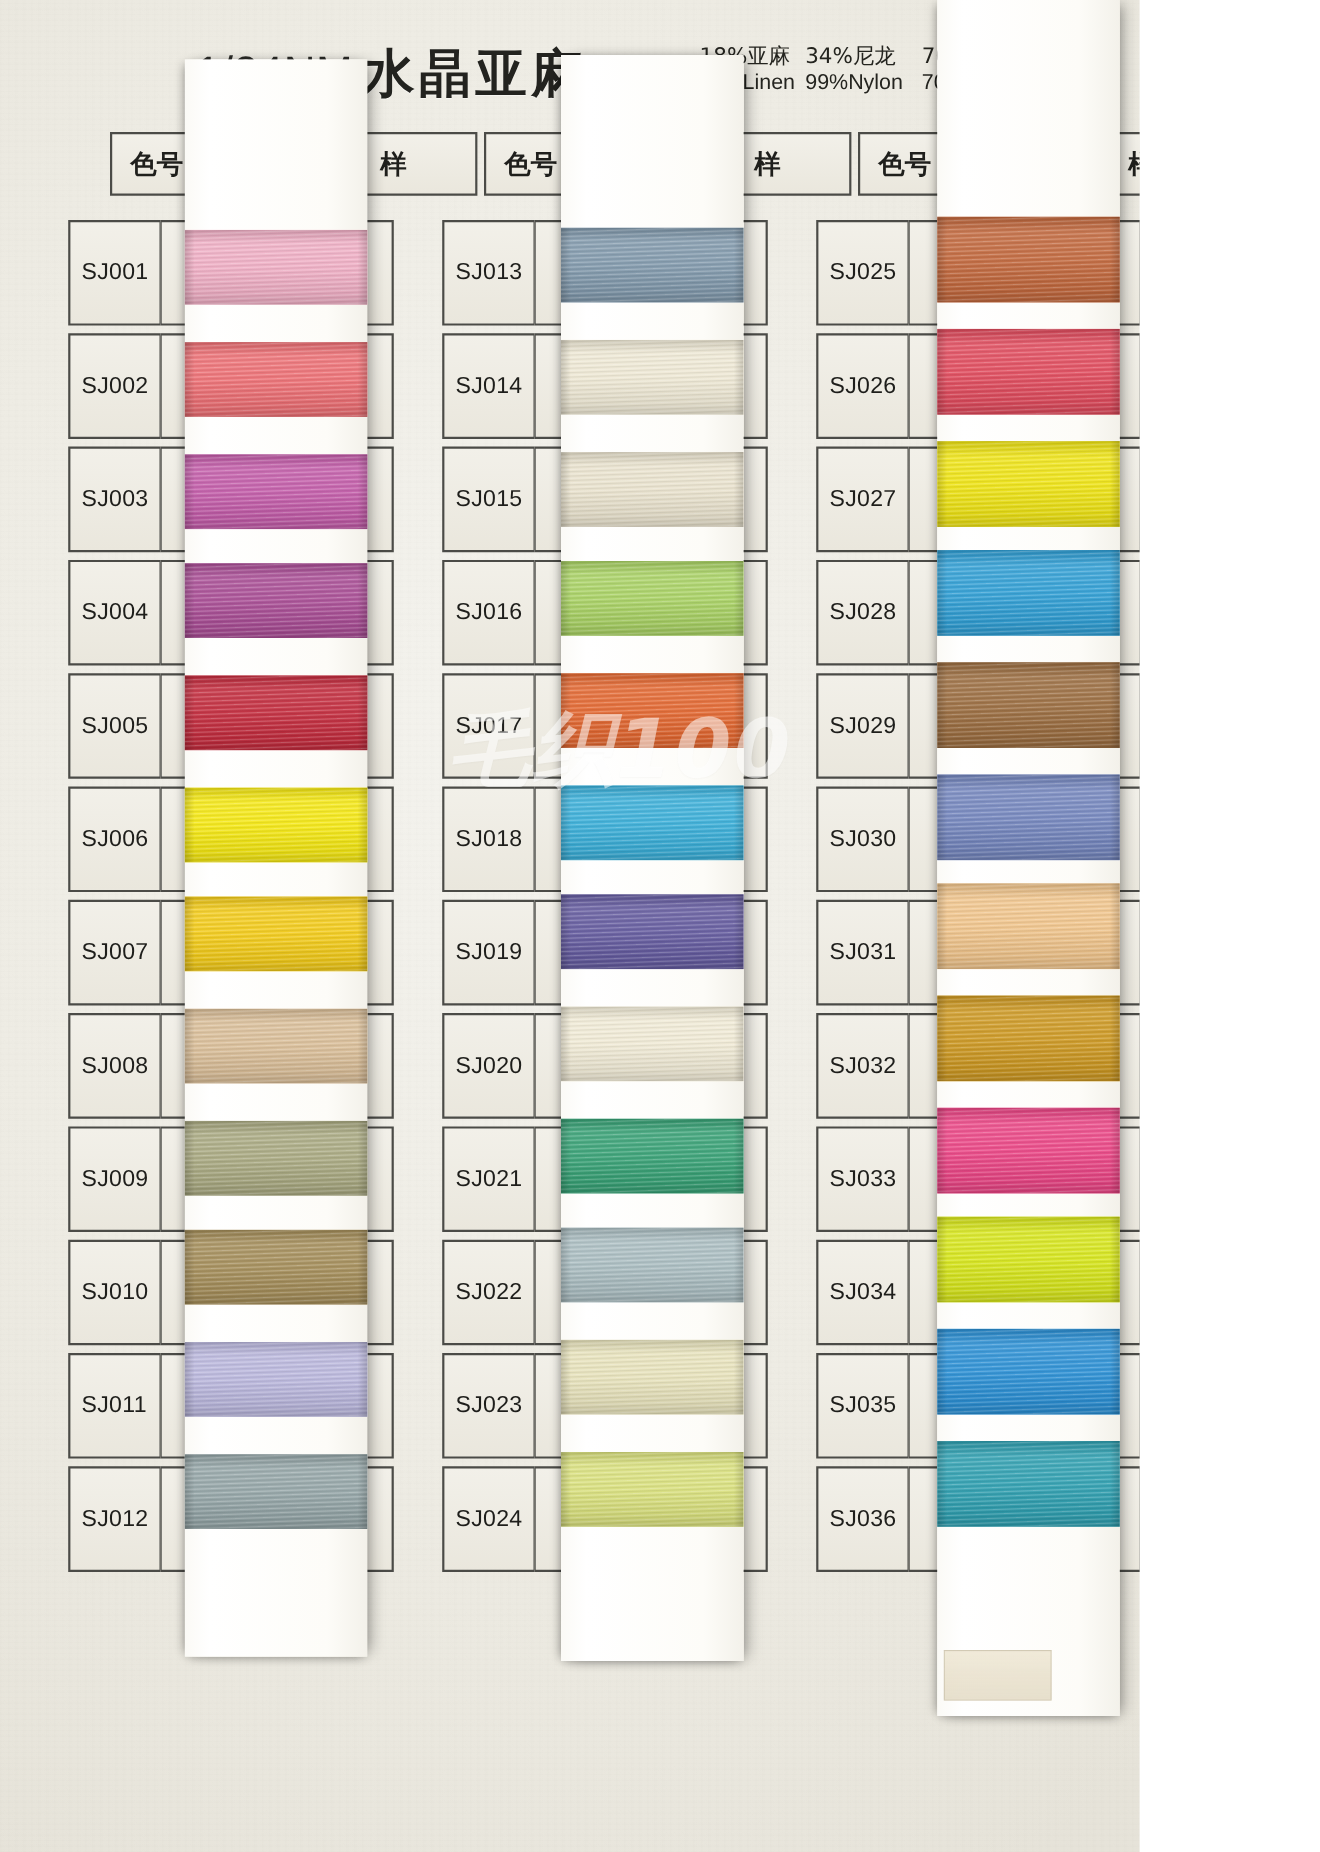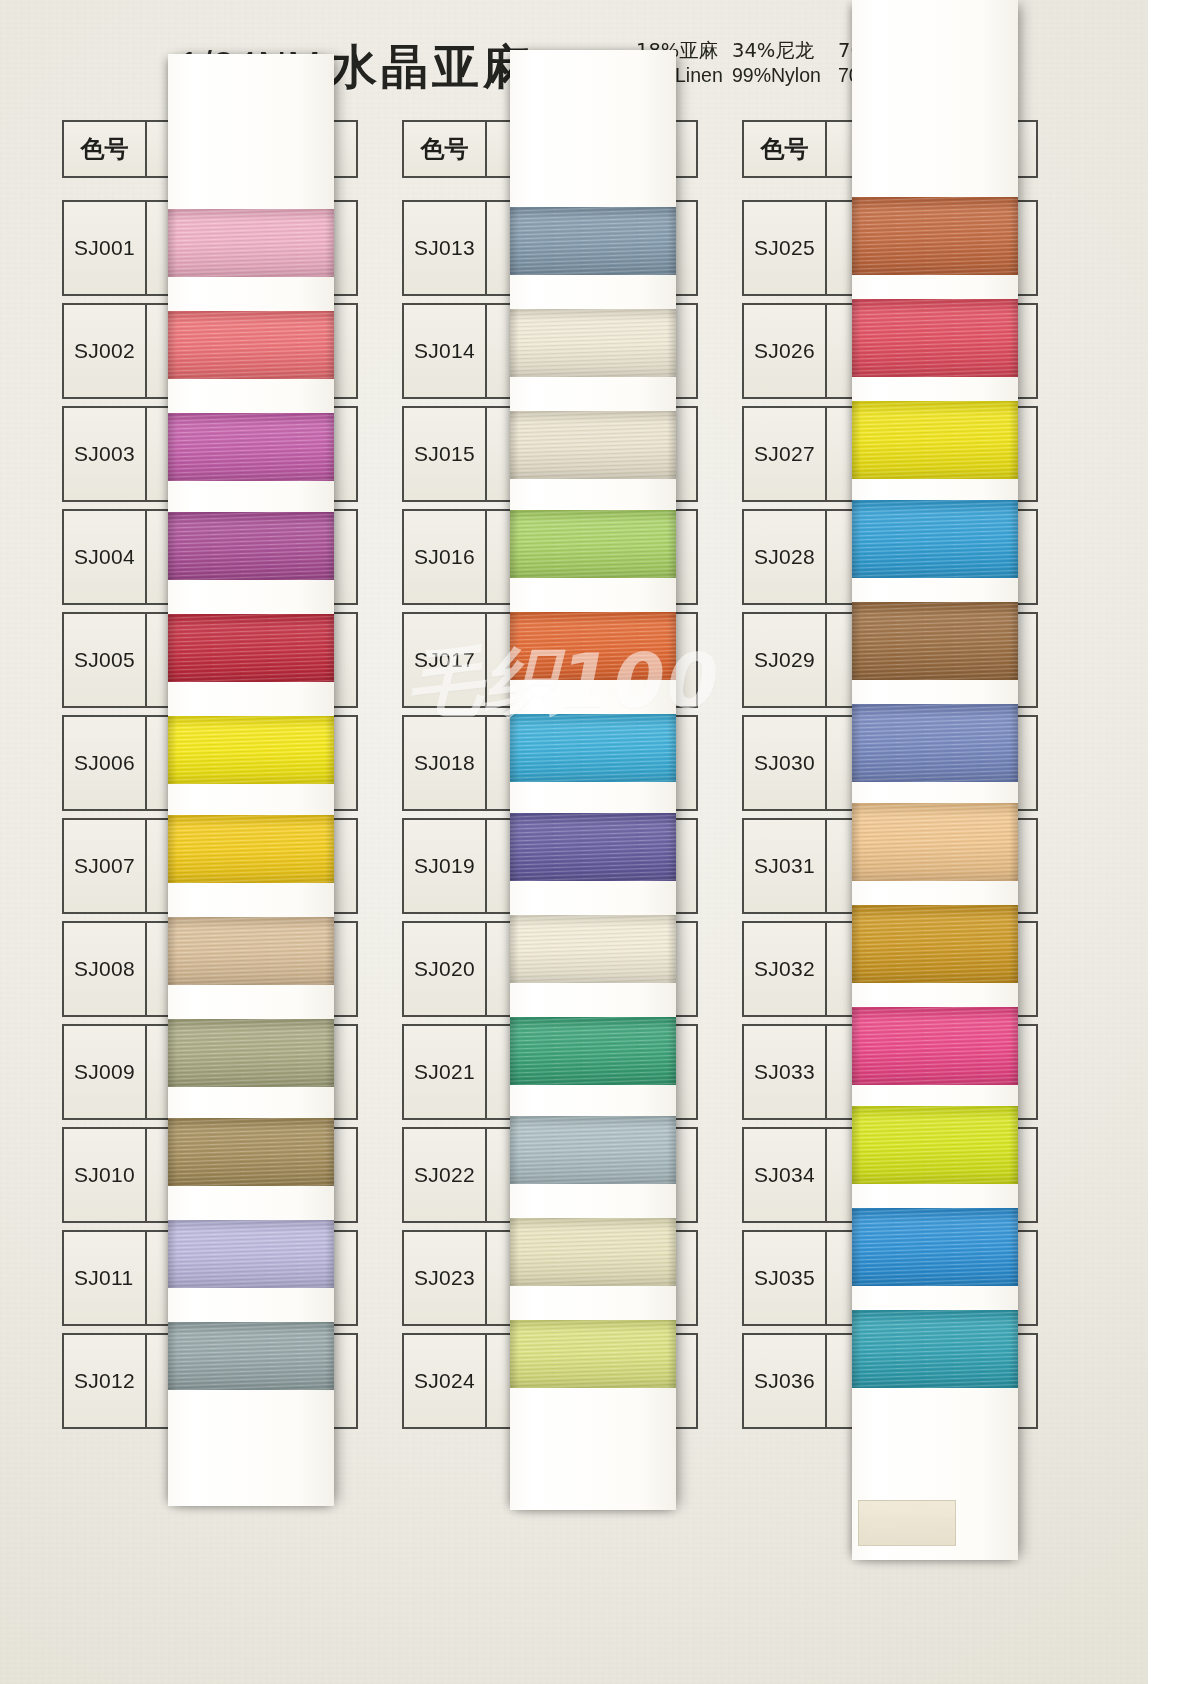--- a/index.html
+++ b/index.html
@@ -6,21 +6,21 @@
   html, body {
     margin: 0;
     padding: 0;
     background: #ffffff;
   }
   body {
     font-family: "Liberation Sans", "DejaVu Sans", sans-serif;
   }
   #page {
     position: relative;
-    width: 1148px;
+    width: 1036px;
     height: 1684px;
     overflow: hidden;
     background:
       radial-gradient(ellipse 90% 70% at 45% 40%, #f4f3ee 0%, #eeece4 55%, #e6e3d9 100%);
   }
   
   #grain {
     position: absolute;
     inset: 0;
     pointer-events: none;
@@ -105,20 +105,21 @@
     border-left-width: 1px;
   }
   .hdr-row .cell-code, .hdr-row .cell-sample {
     display: flex;
     align-items: center;
     justify-content: center;
     font-size: 24px;
     font-weight: bold;
     color: #1f1f1c;
     font-family: "DejaVu Sans", sans-serif;
+    margin-left: 38px;
   }
   .hdr-row .cell-sample span { letter-spacing: 14px; padding-left: 14px; }
 
   .data-row { height: 96px; margin-bottom: 7px; }
   .data-row .cell-code {
     width: 84px;
     border-right-width: 1px;
     display: flex;
     align-items: center;
     padding-left: 10px;

